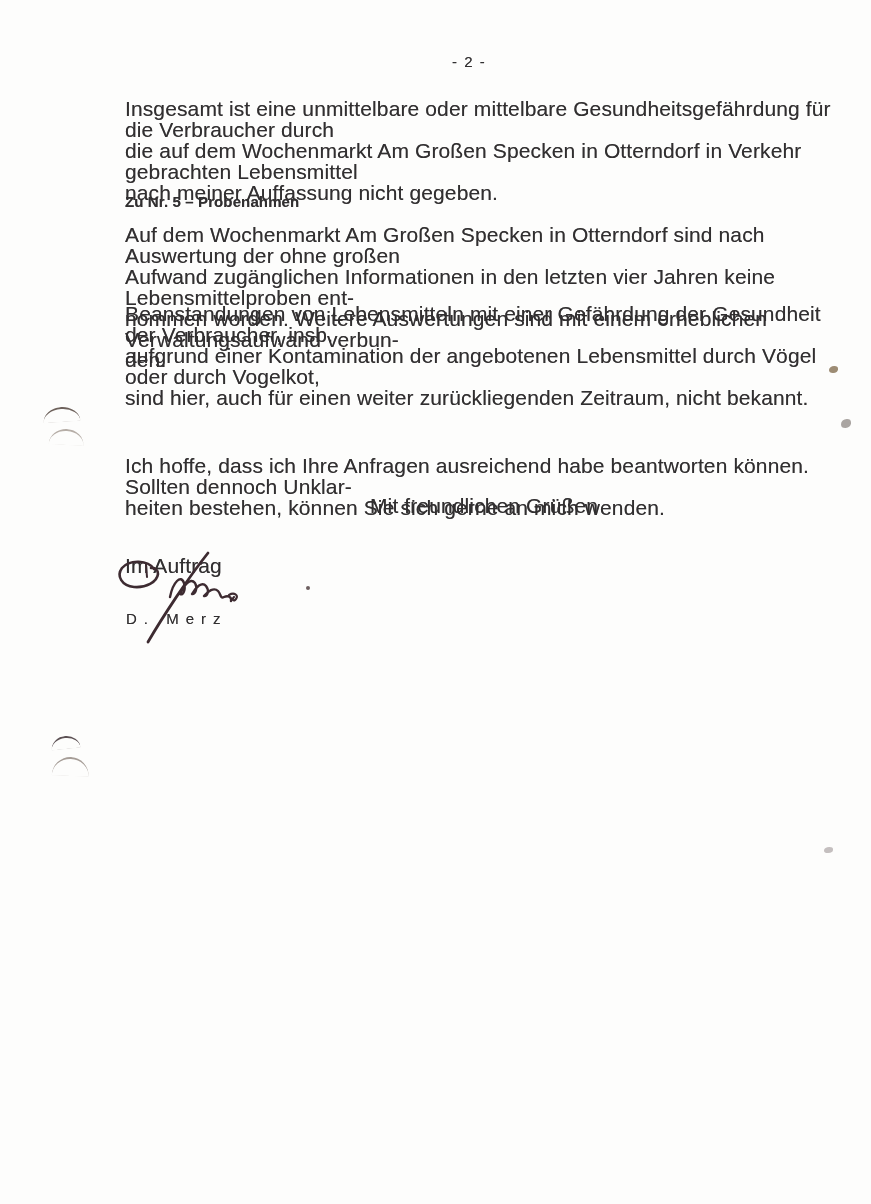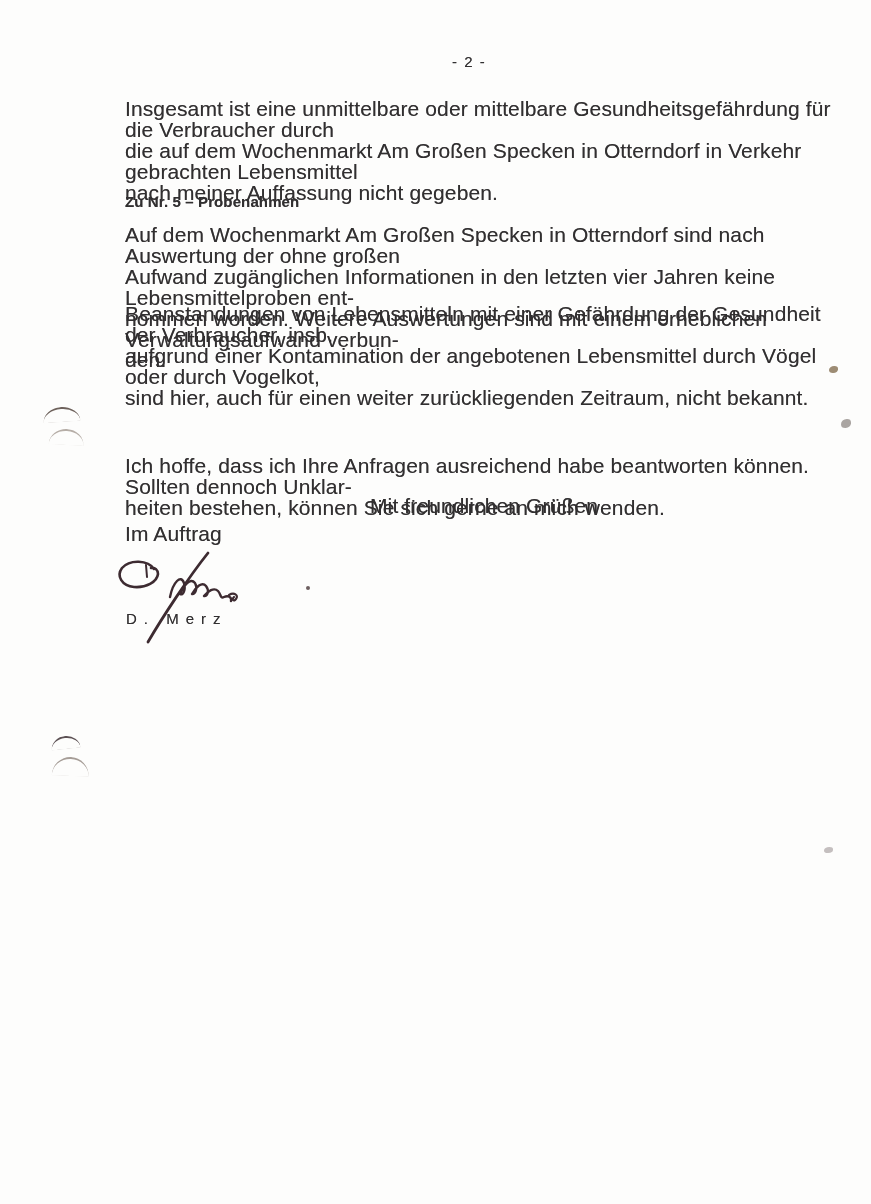--- a/index.html
+++ b/index.html
@@ -90,21 +90,21 @@
   <div class="txt" style="top: 304px;">Beanstandungen von Lebensmitteln mit einer Gefährdung der Gesundheit der Verbraucher, insb.
 aufgrund einer Kontamination der angebotenen Lebensmittel durch Vögel oder durch Vogelkot,
 sind hier, auch für einen weiter zurückliegenden Zeitraum, nicht bekannt.</div>
 
 
   <div class="txt" style="top: 456px;">Ich hoffe, dass ich Ihre Anfragen ausreichend habe beantworten können. Sollten dennoch Unklar-
 heiten bestehen, können Sie sich gerne an mich wenden.</div>
 
   <div class="txt" style="top: 496px; text-align: center;">Mit freundlichen Grüßen</div>
 
-  <div class="txt" style="top: 524px;">Im Auftrag</div>
+  <div class="txt" style="top: 556px;">Im Auftrag</div>
 
   <svg class="signature-svg" viewBox="0 0 150 100" fill="none" stroke="#3d2b31" stroke-linecap="round" stroke-linejoin="round">
 
     <path d="M44,19 C38,10 20,9 12,18 C6,26 12,36 24,37 C36,38 47,32 48,24 C48,20 45,17 41,18" stroke-width="2.6"></path>
     <path d="M36,15 L37,27" stroke-width="2"></path>
 
     <path d="M38,92 C52,68 78,28 98,3" stroke-width="2.8"></path>
 
     <path d="M60,47 C63,32 71,24 74,33 C76,40 73,46 70,44 C74,36 80,27 85,33 C88,38 85,45 82,44 C86,37 92,31 96,36 C100,41 97,47 94,46 C98,41 104,37 108,41 C111,44 110,49 114,47 C118,45 122,47 121,51" stroke-width="2.4"></path>
     <path d="M119,45 C124,42 129,45 126,49 C124,52 121,50 124,47" stroke-width="2.2"></path>

